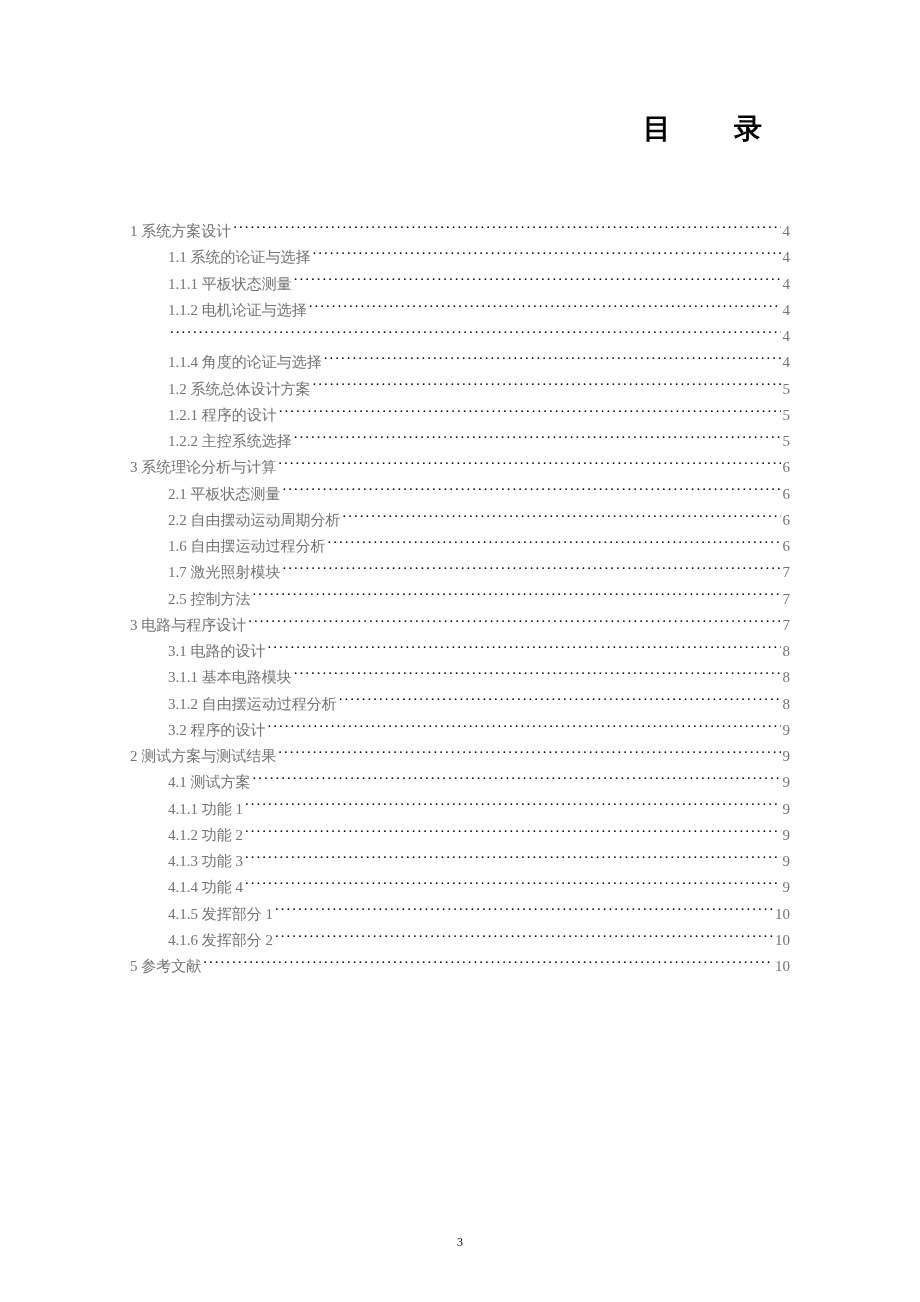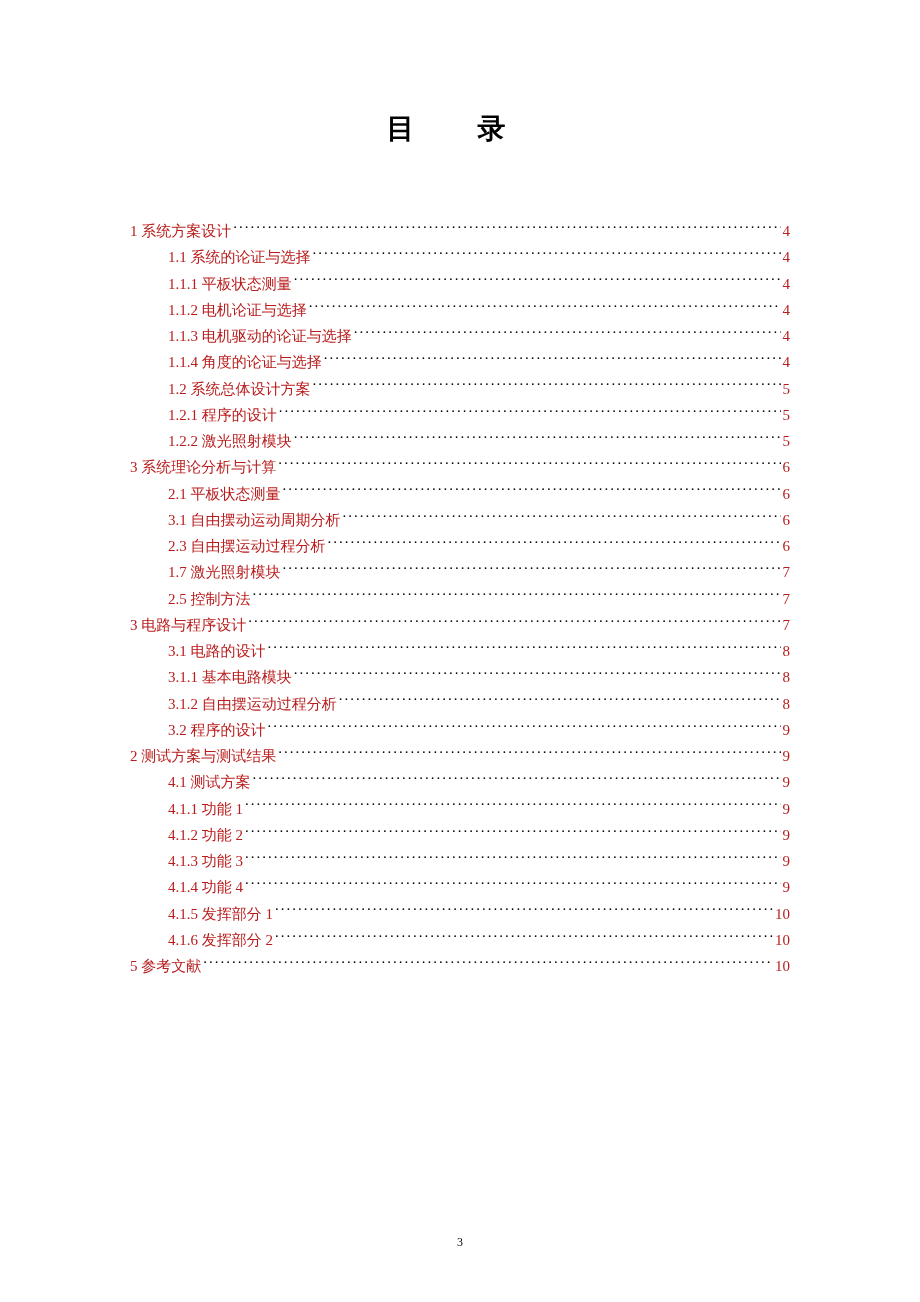--- a/index.html
+++ b/index.html
@@ -9,30 +9,30 @@
     }
     body {
       background: #ffffff;
       width: 920px;
       height: 1302px;
       font-family: "SimSun", "宋体", serif;
       position: relative;
       padding: 110px 130px 0 130px;
     }
     .title {
-      text-align: center;
+      text-align: right;
       font-size: 28px;
       font-weight: bold;
       letter-spacing: 28px;
       margin-bottom: 70px;
       color: #000;
     }
     .toc {
       font-size: 15px;
-      color: #b91c1c;
+      color: #737373;
       line-height: 1.75;
     }
     .toc-entry {
       display: flex;
       align-items: baseline;
       white-space: nowrap;
     }
     .toc-entry.level-0 {
       padding-left: 0;
     }
@@ -90,61 +90,60 @@
       <span class="toc-label">1.1.1 平板状态测量</span>
       <span class="toc-dots"></span>
       <span class="toc-page">4</span>
     </div>
     <div class="toc-entry level-1">
       <span class="toc-label">1.1.2  电机论证与选择</span>
       <span class="toc-dots"></span>
       <span class="toc-page">4</span>
     </div>
     <div class="toc-entry level-1">
-      <span class="toc-label">1.1.3  电机驱动的论证与选择</span>
       <span class="toc-dots"></span>
       <span class="toc-page">4</span>
     </div>
     <div class="toc-entry level-1">
       <span class="toc-label">1.1.4  角度的论证与选择</span>
       <span class="toc-dots"></span>
       <span class="toc-page">4</span>
     </div>
     <div class="toc-entry level-1">
       <span class="toc-label">1.2  系统总体设计方案</span>
       <span class="toc-dots"></span>
       <span class="toc-page">5</span>
     </div>
     <div class="toc-entry level-1">
       <span class="toc-label">1.2.1 程序的设计</span>
       <span class="toc-dots"></span>
       <span class="toc-page">5</span>
     </div>
     <div class="toc-entry level-1">
-      <span class="toc-label">1.2.2  激光照射模块</span>
+      <span class="toc-label">1.2.2  主控系统选择</span>
       <span class="toc-dots"></span>
       <span class="toc-page">5</span>
     </div>
     <div class="toc-entry level-0">
       <span class="toc-label">3 系统理论分析与计算</span>
       <span class="toc-dots"></span>
       <span class="toc-page">6</span>
     </div>
     <div class="toc-entry level-1">
       <span class="toc-label">2.1    平板状态测量</span>
       <span class="toc-dots"></span>
       <span class="toc-page">6</span>
     </div>
     <div class="toc-entry level-1">
-      <span class="toc-label">3.1 自由摆动运动周期分析</span>
-      <span class="toc-dots"></span>
-      <span class="toc-page">6</span>
-    </div>
-    <div class="toc-entry level-1">
-      <span class="toc-label">2.3 自由摆运动过程分析</span>
+      <span class="toc-label">2.2 自由摆动运动周期分析</span>
+      <span class="toc-dots"></span>
+      <span class="toc-page">6</span>
+    </div>
+    <div class="toc-entry level-1">
+      <span class="toc-label">1.6 自由摆运动过程分析</span>
       <span class="toc-dots"></span>
       <span class="toc-page">6</span>
     </div>
     <div class="toc-entry level-1">
       <span class="toc-label">1.7 激光照射模块</span>
       <span class="toc-dots"></span>
       <span class="toc-page">7</span>
     </div>
     <div class="toc-entry level-1">
       <span class="toc-label">2.5 控制方法</span>

